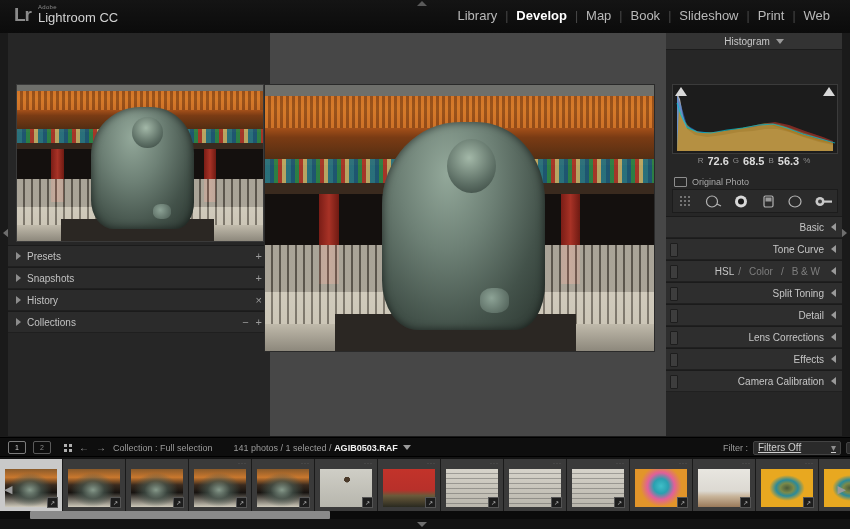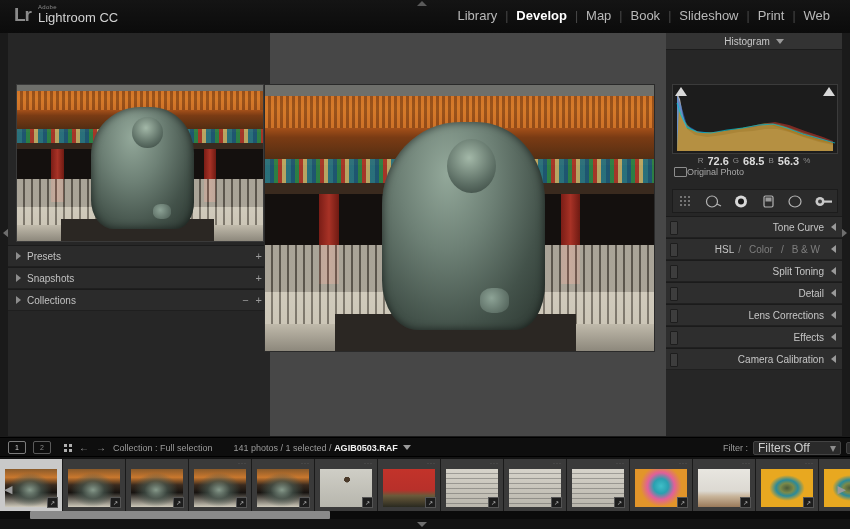--- a/index.html
+++ b/index.html
@@ -91,21 +91,21 @@
   .rrow .dim{color:#7e7e7e;}
 
   
   .histbox{position:absolute;left:6px;top:51px;width:164px;height:68px;background:#1c1c1c;
            border:1px solid #3b3b3b;overflow:hidden;}
   .clip{position:absolute;top:2px;width:0;height:0;border-left:6px solid transparent;
         border-right:6px solid transparent;border-bottom:9px solid #d8d8d8;}
   .rgbline{position:absolute;left:6px;top:121px;width:164px;height:13px;display:flex;
            align-items:center;justify-content:center;gap:4px;font-size:8px;color:#8d8d8d;}
   .rgbline b{color:#dcdcdc;font-size:11px;}
-  .origphoto{position:absolute;left:8px;top:134px;display:flex;align-items:flex-end;
+  .origphoto{position:absolute;left:8px;top:144px;display:flex;align-items:flex-end;gap:5px;
              font-size:9px;color:#a8a8a8;}
   .op-box{width:11px;height:8px;border:1px solid #8d8d8d;border-radius:1px;}
 
   
   .toolstrip{position:absolute;left:6px;top:156px;width:164px;height:22px;background:#2b2b2b;
              border:1px solid #1c1c1c;display:flex;align-items:center;justify-content:space-around;}
   .tool{width:17px;height:15px;display:flex;align-items:center;justify-content:center;cursor:pointer;}
   .tool svg{display:block;}
 
   
@@ -150,21 +150,21 @@
           color:#d2d2d2;display:flex;align-items:center;justify-content:center;cursor:pointer;}
   .gridicon{display:grid;grid-template-columns:3px 3px;grid-template-rows:3px 3px;gap:2px;
             margin-left:6px;cursor:pointer;}
   .gridicon i{background:#b0b0b0;display:block;}
   .navarrow{color:#9b9b9b;font-size:10px;cursor:pointer;}
   .crumb{margin-left:0;}
   .counts{margin-left:14px;}
   .counts b{color:#f0f0f0;}
   .filtergrp{margin-left:auto;display:flex;align-items:center;gap:5px;}
   .filterbox{width:78px;height:12px;background:#2a2a2a;border:1px solid #434343;border-radius:2px;
-             font-size:12px;color:#cfcfcf;display:flex;align-items:center;padding:0 4px;cursor:pointer;}
+             font-size:10px;color:#cfcfcf;display:flex;align-items:center;padding:0 4px;cursor:pointer;text-decoration:underline;}
   .filterbox span:last-child{margin-left:auto;color:#8d8d8d;}
   .fsq{width:10px;height:10px;background:#2a2a2a;border:1px solid #434343;border-radius:2px;cursor:pointer;}
 
   
   .filmstrip{position:absolute;left:0;top:456px;width:850px;height:73px;background:#131313;
              border-top:1px solid #000;}
   .thumbs{position:absolute;left:0;top:2px;height:58px;display:flex;gap:0;}
   .thumb{width:62px;height:58px;background:#3a3a3a;border-right:1px solid #1a1a1a;
          display:flex;align-items:center;justify-content:center;position:relative;cursor:pointer;}
   .thumb.sel{background:#c9c9c9;}
@@ -247,20 +247,27 @@
         </div>
         <div class="row">
           <span class="tri"></span>
           <span>Snapshots</span>
           <span class="act">
             <span>+</span>
           </span>
         </div>
         <div class="row">
           <span class="tri"></span>
+          <span>History</span>
+          <span class="act">
+            <span>×</span>
+          </span>
+        </div>
+        <div class="row">
+          <span class="tri"></span>
           <span>Collections</span>
           <span class="act">
             <span>−</span>
             <span>+</span>
           </span>
         </div>
       </div>
   </div>
 
   <div class="cpbar">
@@ -413,20 +420,24 @@
         <svg width="19" height="13">
             <circle cx="5" cy="6.5" r="4.5" fill="#c9c9c9"></circle>
             <circle cx="5" cy="6.5" r="2" fill="#3a3a3a"></circle>
             <rect x="8" y="5.5" width="10" height="2.2" fill="#c9c9c9"></rect>
           </svg>
       </div>
     </div>
 
     <div style="position:absolute;left:0;top:183px;width:100%;" id="rightsections">
         <div class="rrow">
+          <span class="lbl">Basic</span>
+          <span class="lt"></span>
+        </div>
+        <div class="rrow">
           <span class="sw"></span>
           <span class="lbl">Tone Curve</span>
           <span class="lt"></span>
         </div>
         <div class="rrow">
           <span class="sw"></span>
           <span class="lbl">HSL</span>
           <span class="dim" style="margin: 0px 4px;">/</span>
           <span class="dim" style="margin: 0px 4px;">Color</span>
           <span class="dim" style="margin: 0px 4px;">/</span>

